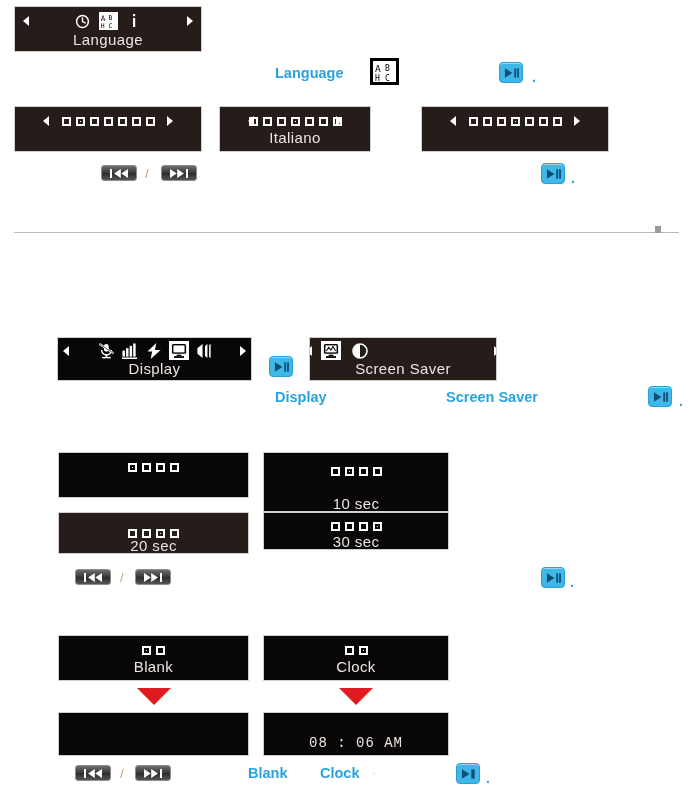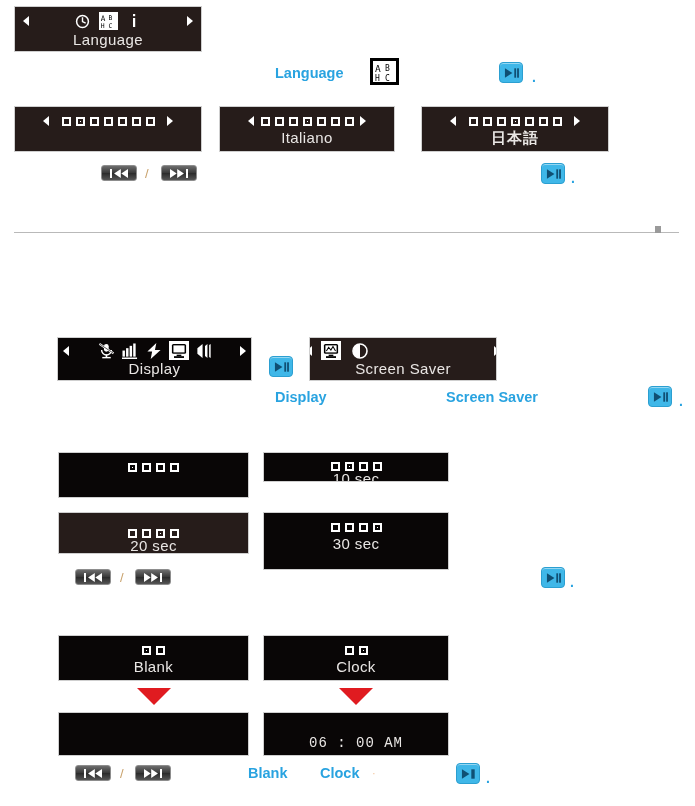--- a/index.html
+++ b/index.html
@@ -226,21 +226,21 @@
         <span class="sq"></span>
         <span class="sq"></span>
         <span class="sq"></span>
         <span class="sq"></span>
         <span class="sq"></span>
       </span>
     <span class="arw r" style="right:28px;"></span>
   </div>
 </div>
 
-<div class="lcd" style="left:219px; top:106px; width:176px; height:46px; padding-top:5px;">
+<div class="lcd" style="left:219px; top:106px; width:152px; height:46px; padding-top:5px;">
   <div class="lcd-row" style="height:18px;">
     <span class="arw l" style="left:28px;"></span>
     <span class="pager">
         <span class="sq"></span>
         <span class="sq"></span>
         <span class="sq"></span>
         <span class="sq on"></span>
         <span class="sq"></span>
         <span class="sq"></span>
         <span class="sq"></span>
@@ -257,21 +257,20 @@
         <span class="sq"></span>
         <span class="sq"></span>
         <span class="sq"></span>
         <span class="sq on"></span>
         <span class="sq"></span>
         <span class="sq"></span>
         <span class="sq"></span>
       </span>
     <span class="arw r" style="right:28px;"></span>
   </div>
-  <div class="lcd-label jp">日本語</div>
 </div>
 
 <div class="btn-nav" style="left:101px; top:165px;">
   <svg width="18" height="9" viewBox="0 0 20 10">
     <rect x="0" y="0" width="2.2" height="10" fill="#fff"></rect>
     <path d="M12 0 L12 10 L4.5 5 Z" fill="#fff"></path>
     <path d="M20 0 L20 10 L12.5 5 Z" fill="#fff"></path>
   </svg>
 </div>
 <div class="blue" style="left:145px; top:167px; color:#c8a06a; font-weight:normal; font-size:13px;">/</div>
@@ -399,21 +398,21 @@
   <div class="lcd-row" style="height:18px;">
     <span class="pager">
         <span class="sq on"></span>
         <span class="sq"></span>
         <span class="sq"></span>
         <span class="sq"></span>
       </span>
   </div>
 </div>
 
-<div class="lcd black" style="left:263px; top:452px; width:186px; height:30px; padding-top:9px;justify-content:space-between;">
+<div class="lcd black" style="left:263px; top:452px; width:186px; height:60px; padding-top:9px;justify-content:space-between;">
   <div class="lcd-row" style="height:18px;">
     <span class="pager">
         <span class="sq"></span>
         <span class="sq on"></span>
         <span class="sq"></span>
         <span class="sq"></span>
       </span>
   </div>
   <div class="lcd-label">10 sec</div>
 </div>
@@ -423,21 +422,21 @@
     <span class="pager">
         <span class="sq"></span>
         <span class="sq"></span>
         <span class="sq on"></span>
         <span class="sq"></span>
       </span>
   </div>
   <div class="lcd-label">20 sec</div>
 </div>
 
-<div class="lcd black" style="left:263px; top:512px; width:186px; height:58px; padding-top:5px;">
+<div class="lcd black" style="left:263px; top:512px; width:186px; height:38px; padding-top:5px;">
   <div class="lcd-row" style="height:18px;">
     <span class="pager">
         <span class="sq"></span>
         <span class="sq"></span>
         <span class="sq"></span>
         <span class="sq on"></span>
       </span>
   </div>
   <div class="lcd-label">30 sec</div>
 </div>
@@ -487,21 +486,21 @@
 </div>
 
 <div class="redarrow" style="left:137px; top:688px;"></div>
 <div class="redarrow" style="left:339px; top:688px;"></div>
 
 <div class="lcd black" style="left:58px; top:712px; width:191px; height:44px; justify-content:center;">
   <div class="lcd-label mono"></div>
 </div>
 
 <div class="lcd black" style="left:263px; top:712px; width:186px; height:44px; justify-content:flex-end; padding-bottom:5px;">
-  <div class="lcd-label mono">06 : 00 AM</div>
+  <div class="lcd-label mono">08 : 06 AM</div>
 </div>
 
 <div class="btn-nav" style="left:75px; top:765px;">
   <svg width="18" height="9" viewBox="0 0 20 10">
     <rect x="0" y="0" width="2.2" height="10" fill="#fff"></rect>
     <path d="M12 0 L12 10 L4.5 5 Z" fill="#fff"></path>
     <path d="M20 0 L20 10 L12.5 5 Z" fill="#fff"></path>
   </svg>
 </div>
 <div class="blue" style="left:120px; top:767px; color:#c8a06a; font-weight:normal; font-size:13px;">/</div>

